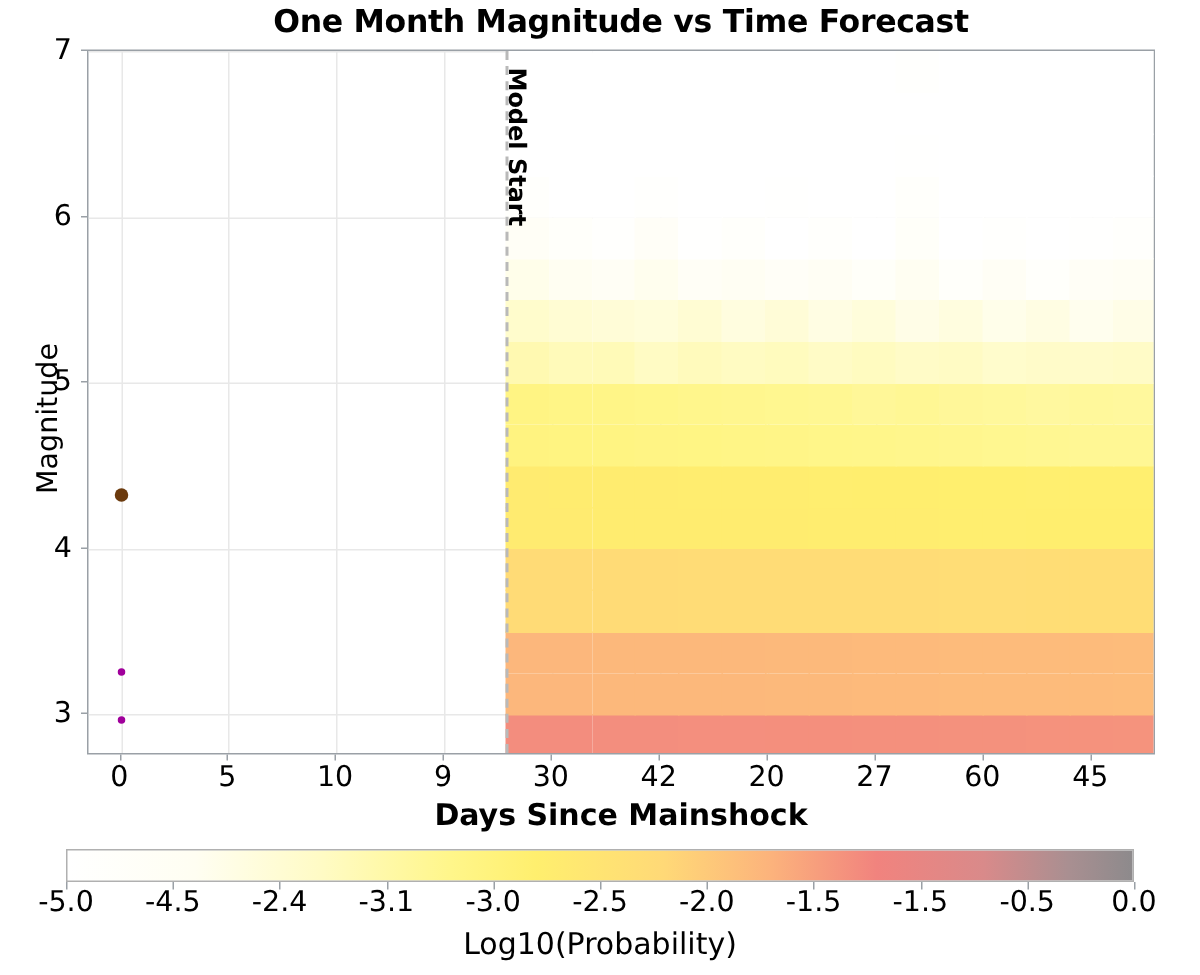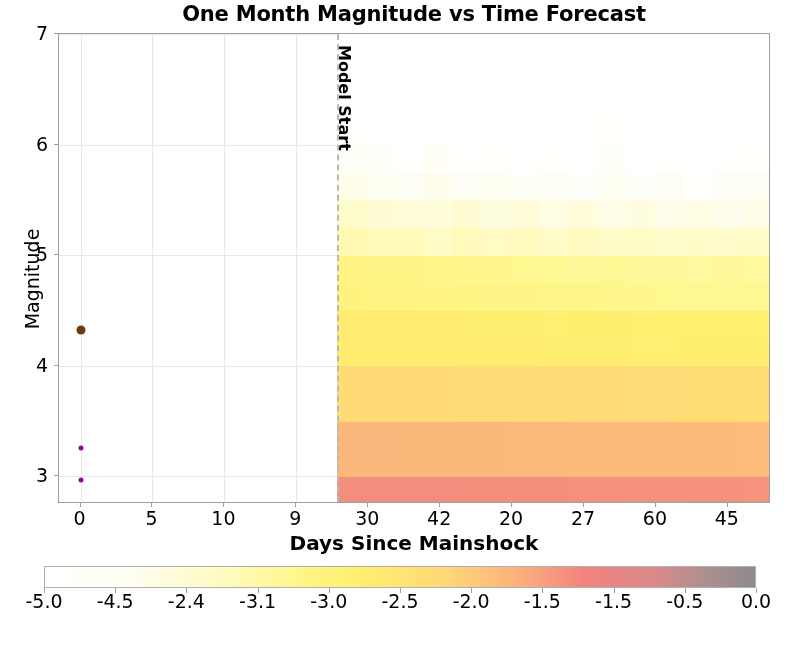--- a/index.html
+++ b/index.html
@@ -557,14 +557,15 @@
       <div class="cbtick-label" style="left: 471.2px;">-2.0</div>
       <div class="cbtick-mark" style="left: 542.4px; top: 588px;"></div>
       <div class="cbtick-label" style="left: 542.4px;">-1.5</div>
       <div class="cbtick-mark" style="left: 613.6px; top: 588px;"></div>
       <div class="cbtick-label" style="left: 613.6px;">-1.5</div>
       <div class="cbtick-mark" style="left: 684.8px; top: 588px;"></div>
       <div class="cbtick-label" style="left: 684.8px;">-0.5</div>
       <div class="cbtick-mark" style="left: 756px; top: 588px;"></div>
       <div class="cbtick-label" style="left: 756px;">0.0</div>
     </div>
+  <div id="cblabel">Log10(Probability)</div>
 
 </div>
 
 </body></html>

